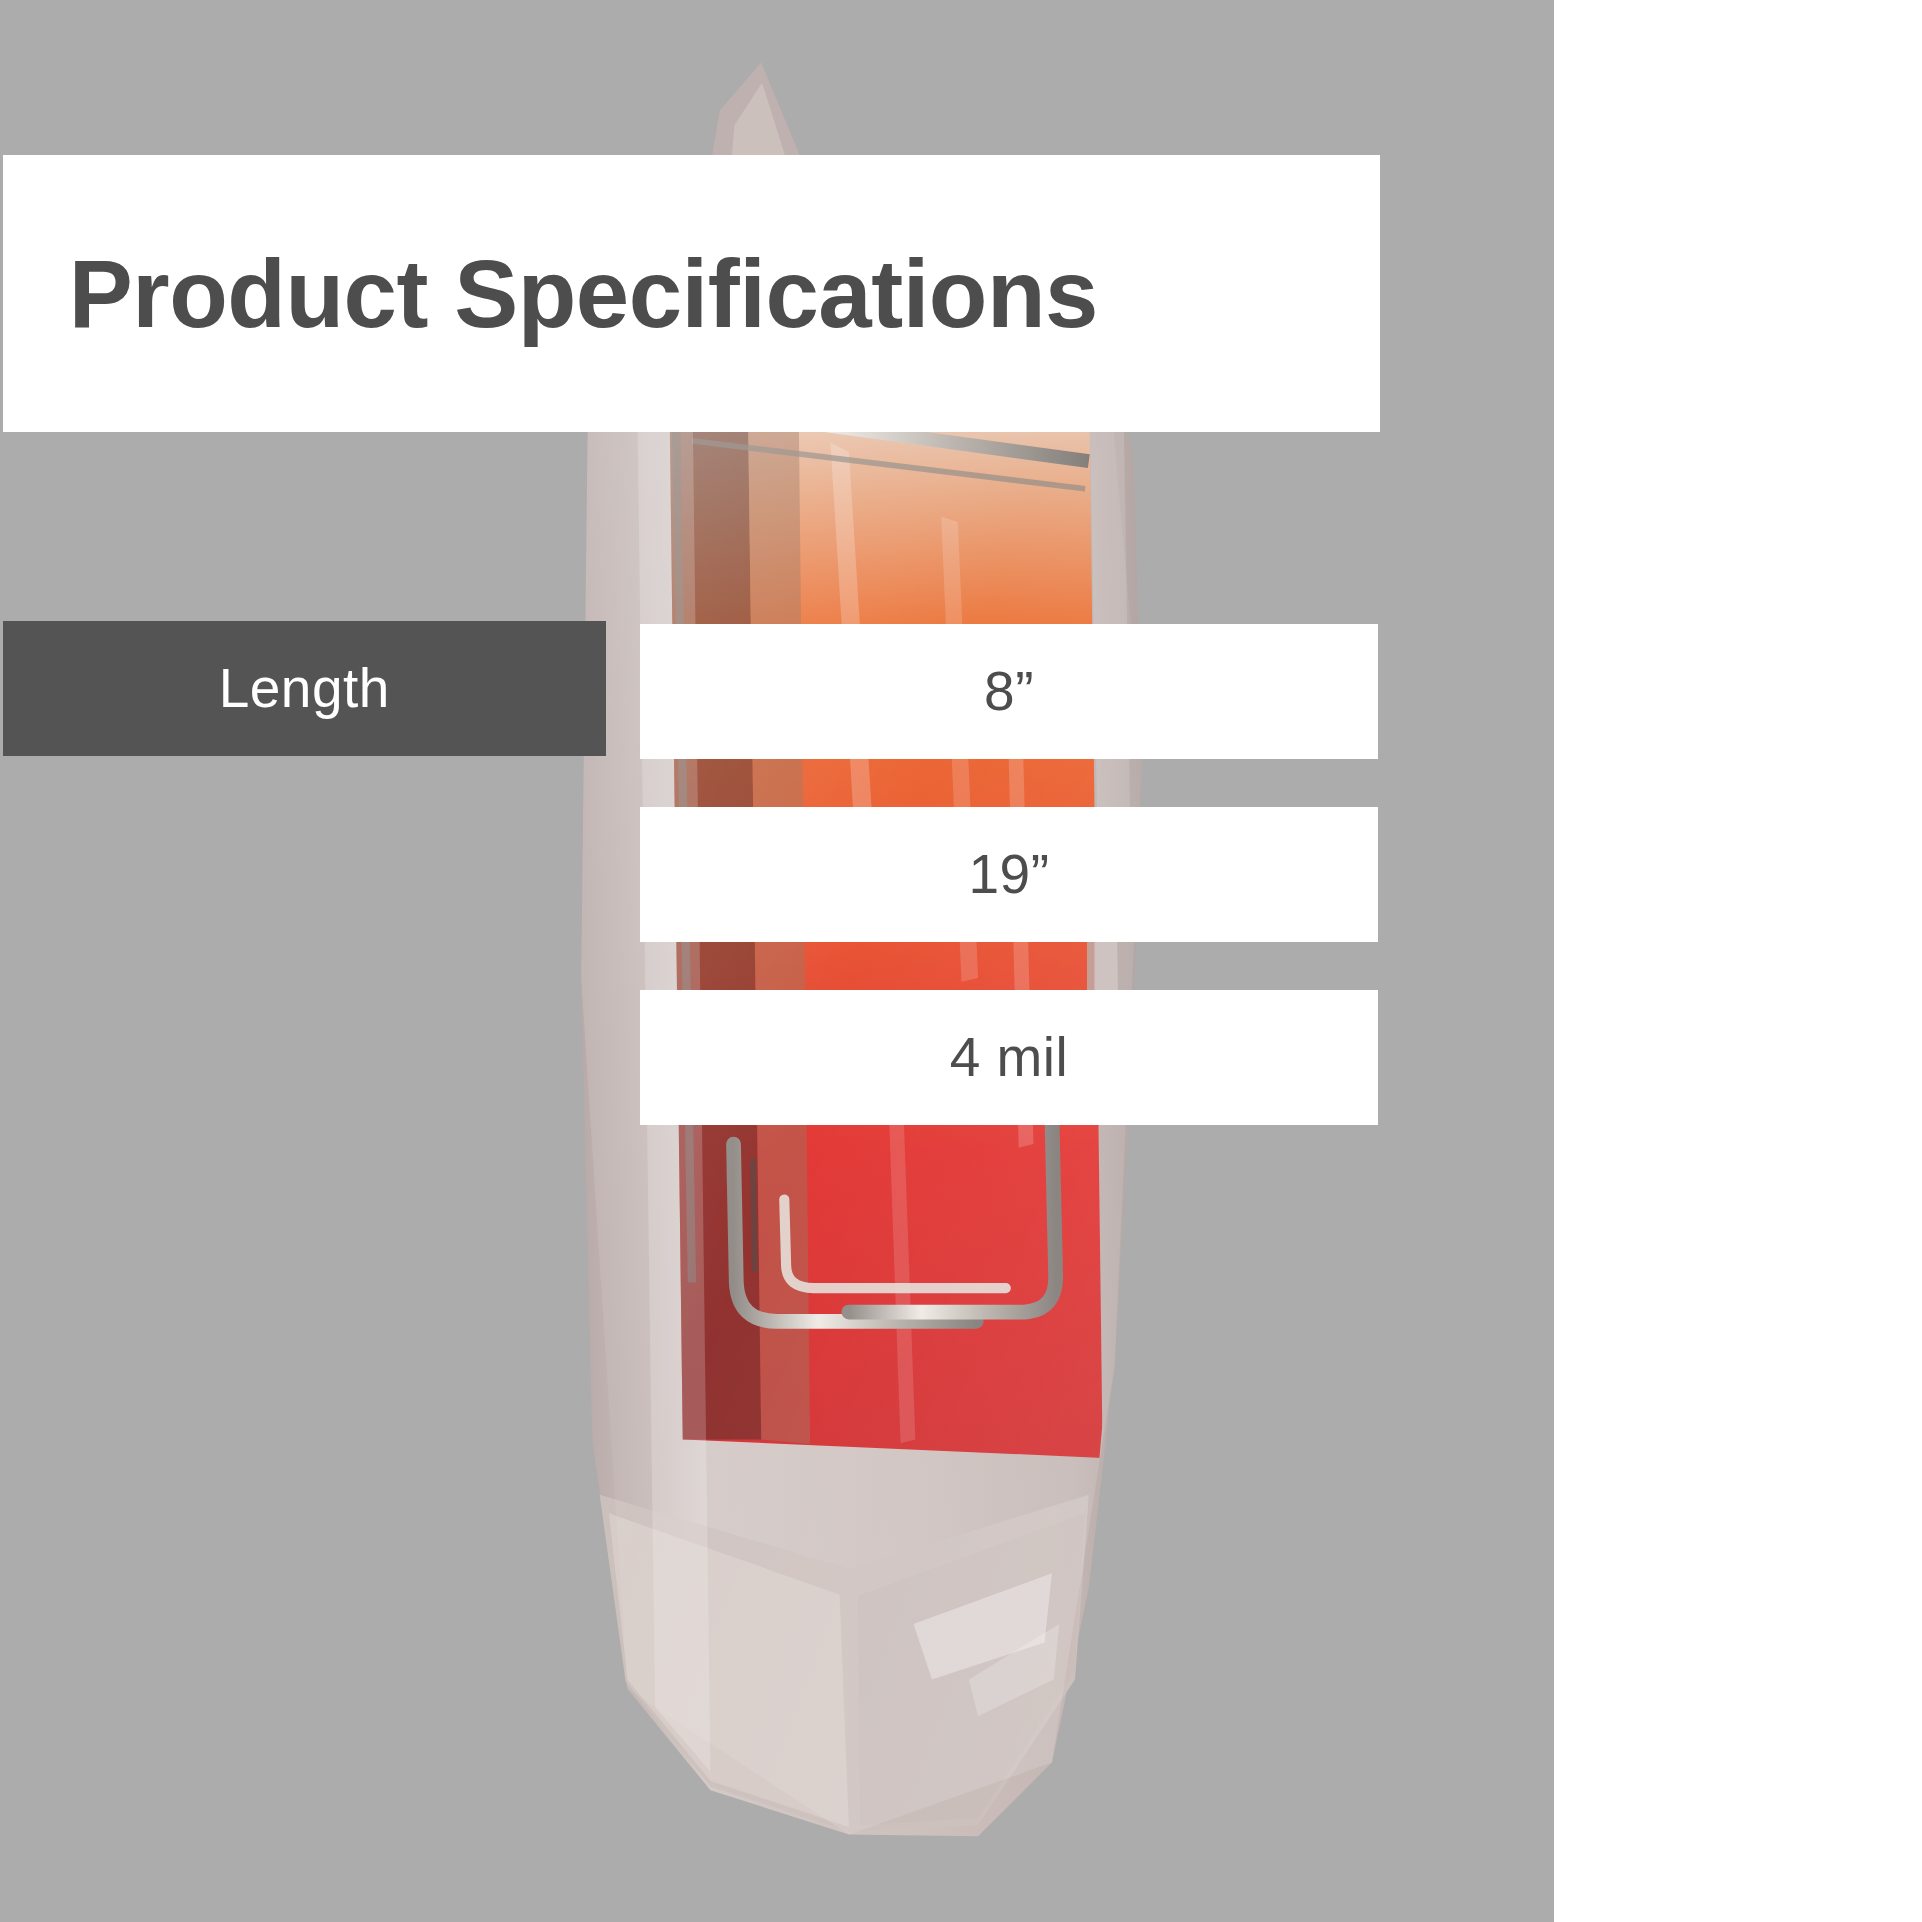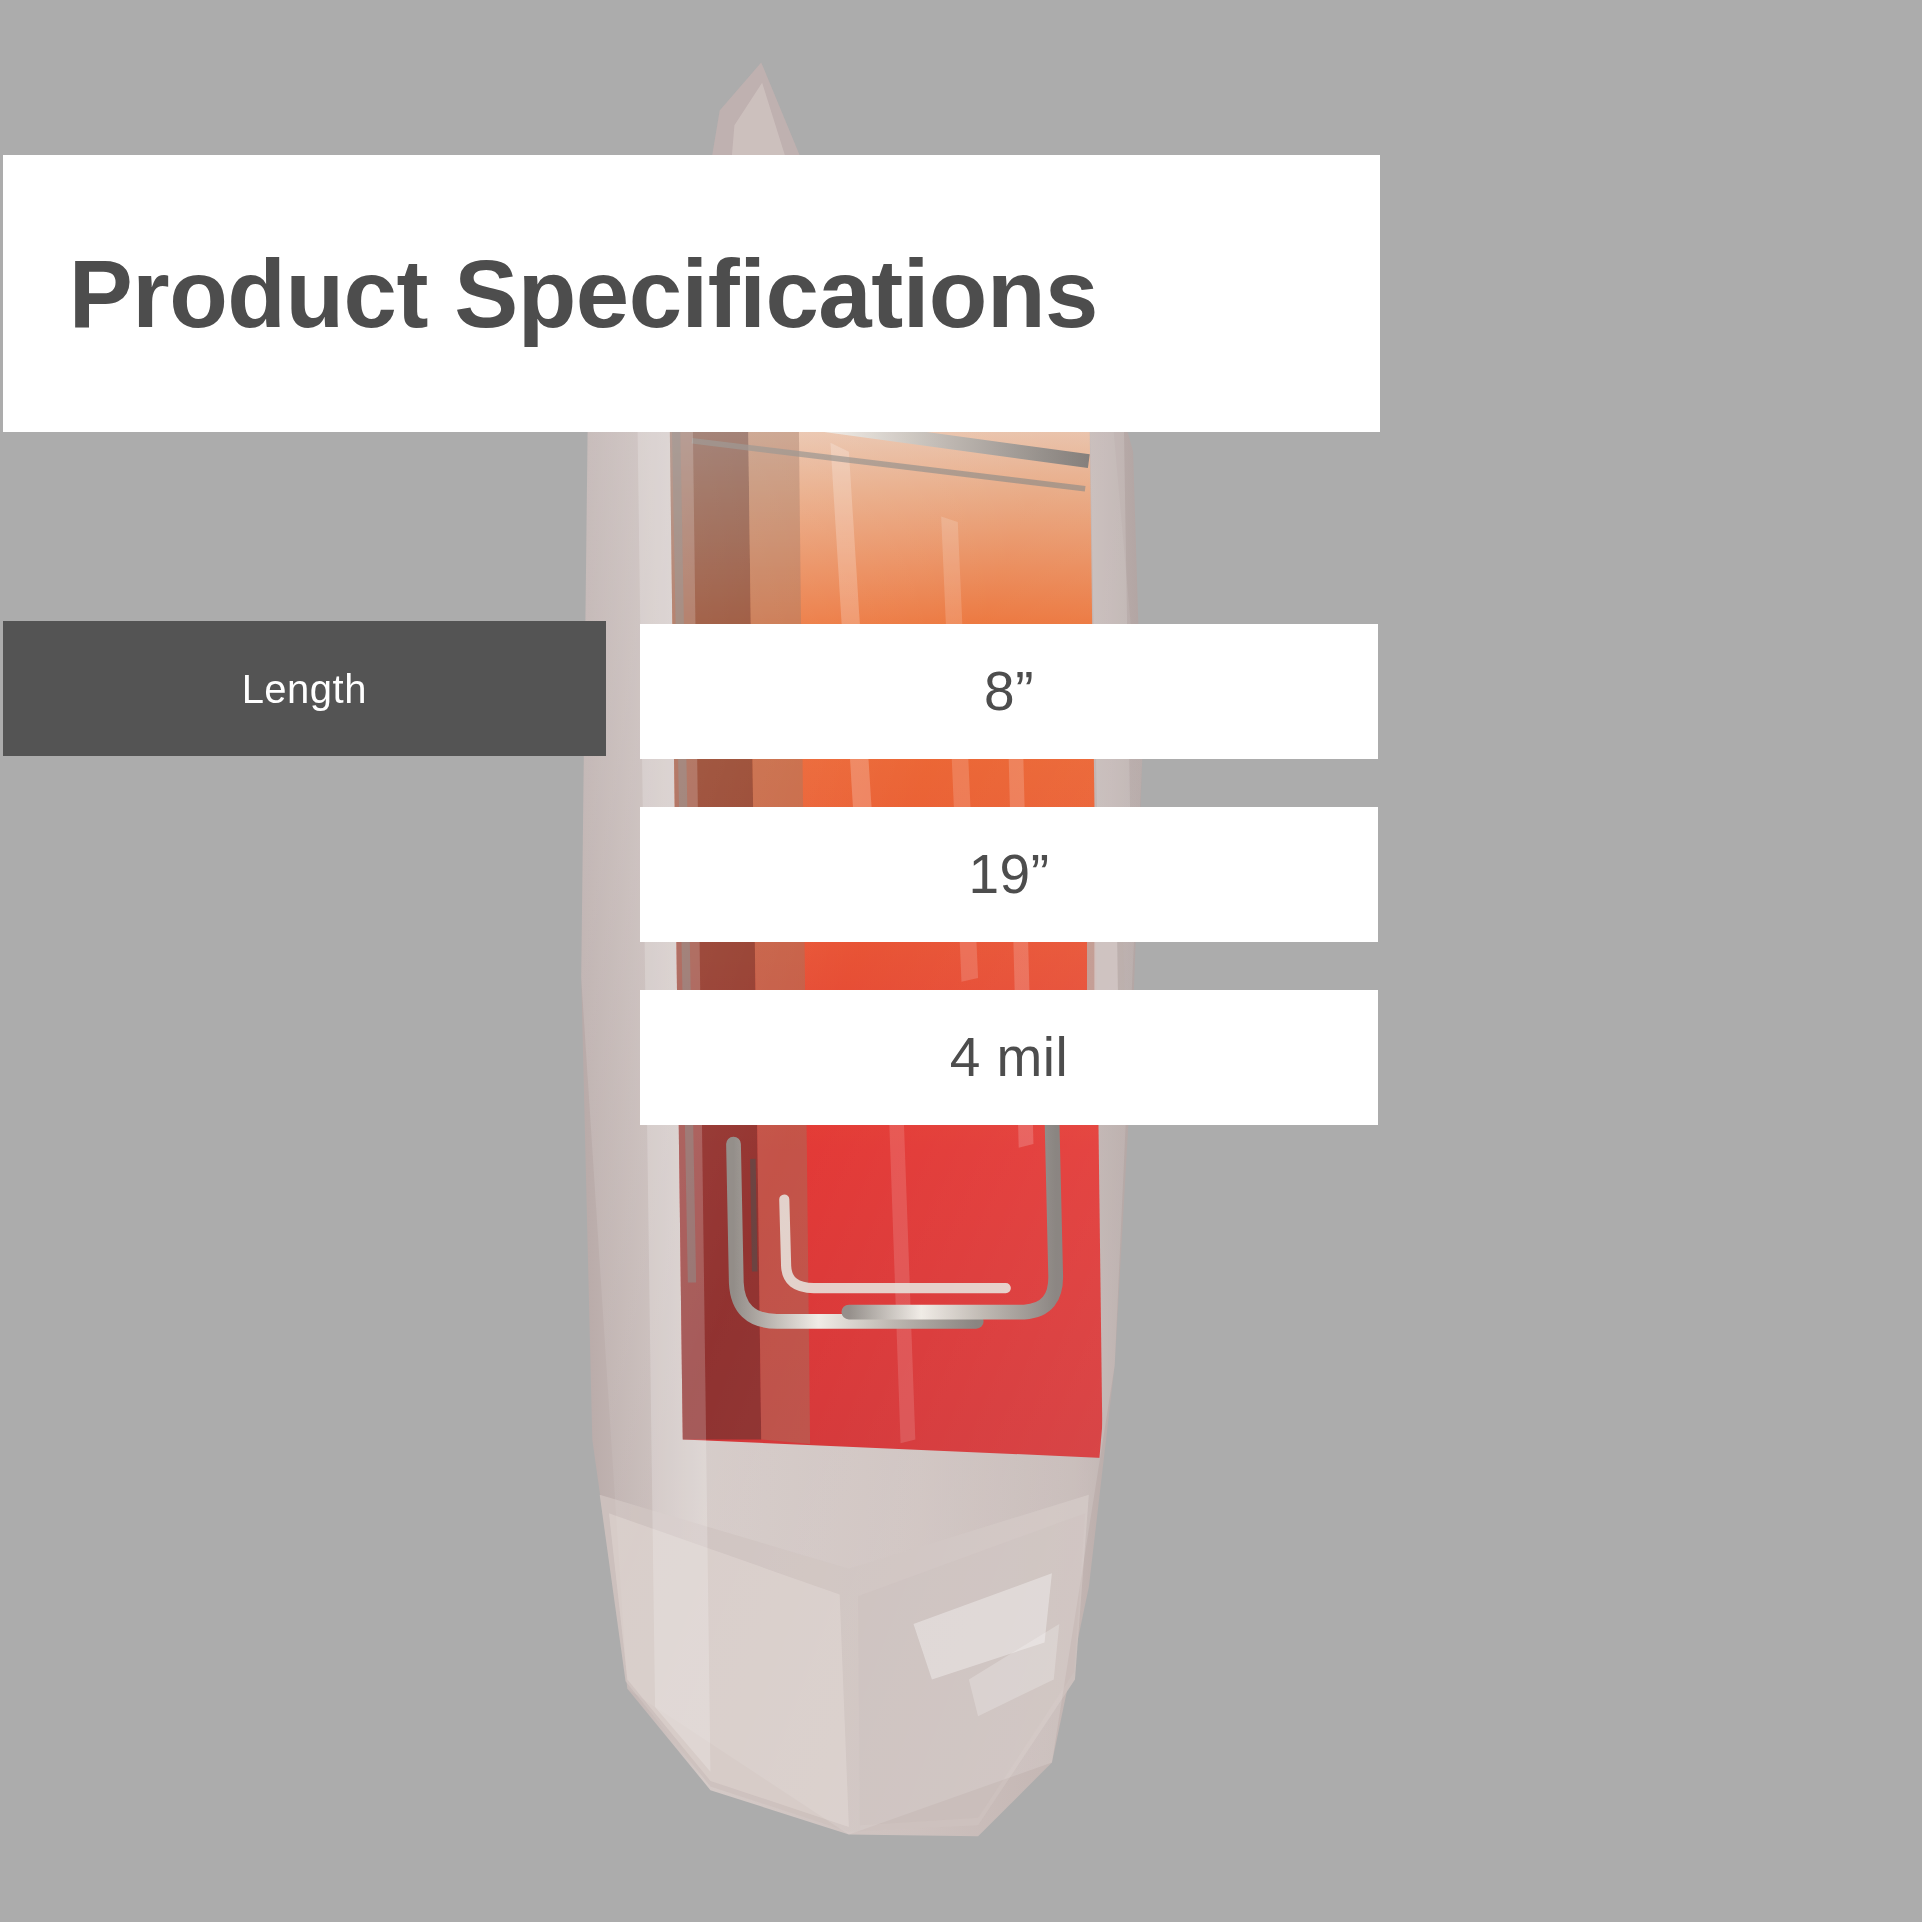--- a/index.html
+++ b/index.html
@@ -2,21 +2,21 @@
 <html style="font-size:14.8px"><head>
 <meta charset="utf-8">
 <style>
   html, body {
     margin: 0;
     padding: 0;
     background: #ffffff;
   }
   #stage {
     position: relative;
-    width: 1922px;
+    width: 1554px;
     height: 1922px;
     overflow: hidden;
     background: #acacac;
     font-family: "Liberation Sans", sans-serif;
   }
 
   
   .photo {
     position: absolute;
     left: 572px;
@@ -66,21 +66,21 @@
     top: 0;
     width: 603px;
     height: 135px;
     background: #545454;
     display: flex;
     align-items: center;
     justify-content: center;
   }
   .spec-label span {
     color: #ffffff;
-    font-size: 40px;
+    font-size: 55px;
     font-weight: 400;
     line-height: 1;
     letter-spacing: 0.5px;
   }
   .spec-value {
     position: absolute;
     left: 640px;
     top: 2.8px;
     width: 738px;
     height: 135px;

